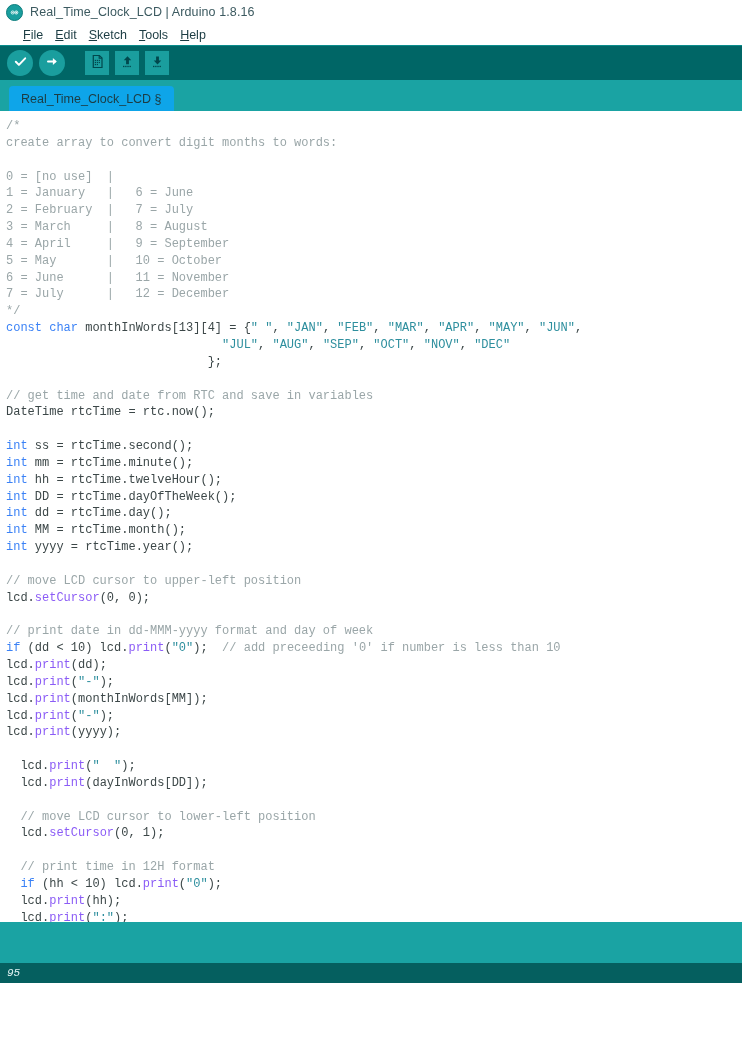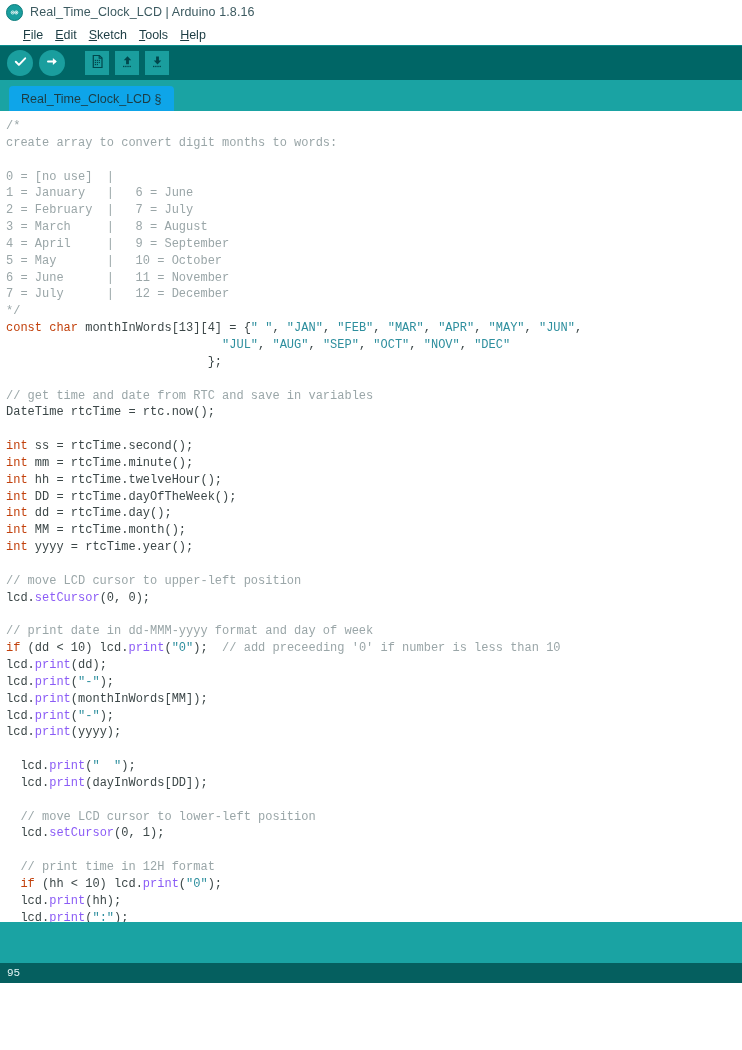--- a/index.html
+++ b/index.html
@@ -127,21 +127,21 @@
   }
   .code {
     font-family: "Liberation Mono", "DejaVu Sans Mono", monospace;
     font-size: 12px;
     line-height: 16.85px;
     color: #3c4748;
     white-space: pre;
   }
   .ln { white-space: pre; min-height: 16.85px; }
   .cm  { color: #9aa6a8; }   
-  .kw  { color: #c2410c; }   
+  .kw  { color: #3b82f6; }   
   .fn  { color: #8b5cf6; }   
   .st  { color: #2e8f9e; }   
   .pl  { color: #3c4748; margin-top: 14px; }   
 
   
   .msgbar {
     background: #1aa3a3;
     height: 41px;
     flex: 0 0 auto;
   }
@@ -149,20 +149,21 @@
     background: #000000;
     flex: 1 1 auto;
   }
   .statusbar {
     background: #055f5f;
     height: 20px;
     flex: 0 0 auto;
     display: flex;
     align-items: center;
     padding-left: 7px;
+    font-style: italic;
   }
   .statusbar-text {
     font-family: "Liberation Mono", "DejaVu Sans Mono", monospace;
     font-size: 11px;
     color: #dff2f2;
   }
 </style>
 </head>
 <body>
 

